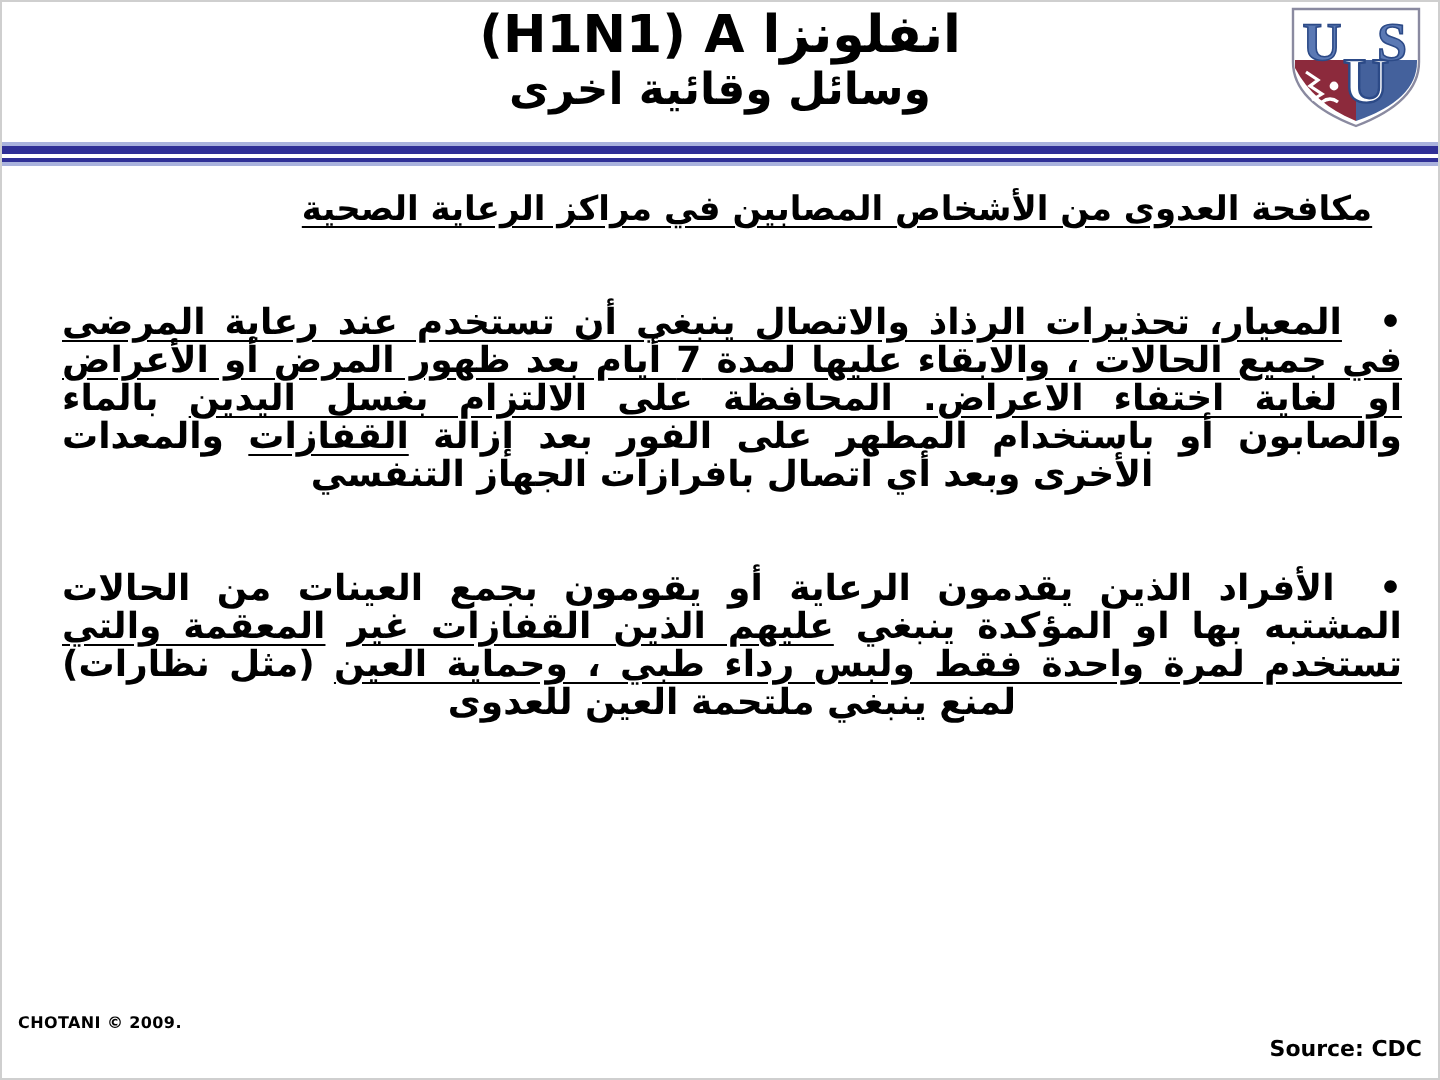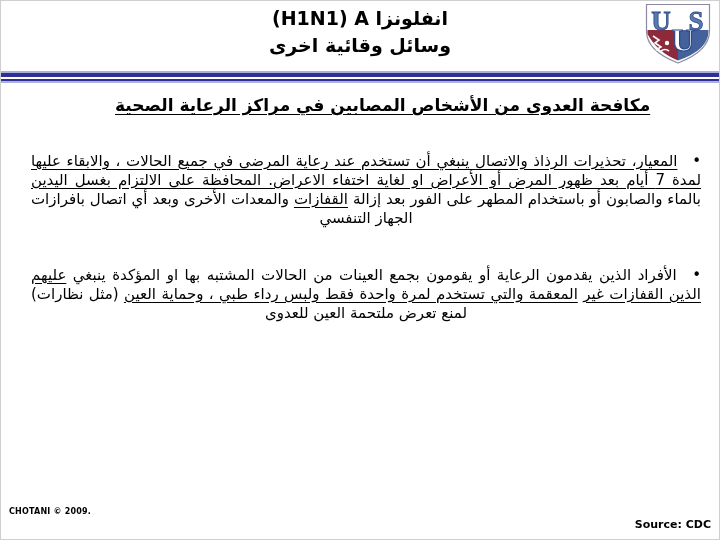--- a/index.html
+++ b/index.html
@@ -6,43 +6,43 @@
   .slide{
     position:relative;width:718px;height:538px;
     background:#ffffff;border:1px solid #cfcfcf;overflow:hidden;
     font-family:"DejaVu Sans","Liberation Sans",sans-serif;color:#000;
   }
   
   .title-block{
     position:absolute;top:3px;left:70px;right:70px;
     text-align:center;direction:rtl;font-weight:bold;
   }
-  .title-line1{font-size:19px;line-height:28px;}
-  .title-line2{font-size:19px;line-height:27px;}
+  .title-line1{font-size:26px;line-height:28px;}
+  .title-line2{font-size:22px;line-height:27px;}
   .ltr{direction:ltr;unicode-bidi:isolate;}
   
   .logo{position:absolute;top:2px;right:8px;width:66px;height:62px;}
   .logo svg{width:100%;height:100%;}
   
   .separator{position:absolute;top:70px;left:0;width:100%;}
   .sep-light{height:2px;background:#a9b2dd;}
   .sep-thick{height:4px;background:#2f2f96;}
   .sep-gap{height:2px;background:#ffffff;}
   .sep-thin{height:2px;background:#2f2f96;}
   
   .heading{
-    position:absolute;top:94px;right:8px;left:114px;
-    direction:rtl;text-align:left;white-space:nowrap;
+    position:absolute;top:94px;right:8px;left:125px;
+    direction:rtl;text-align:center;white-space:nowrap;
     font-weight:bold;font-size:17px;
     text-decoration:underline;text-underline-offset:3px;
   }
   
   .body{position:absolute;top:151px;right:18px;left:30px;direction:rtl;}
   .bullet{
-    font-weight:normal;font-size:15px;line-height:19px;
+    font-weight:bold;font-size:18px;line-height:19px;
     text-align:justify;text-align-last:center;
     margin-bottom:38px;
   }
   .dot{margin-left:9px;}
   .u{text-decoration:underline;text-underline-offset:3px;}
   
   .credit{
     position:absolute;left:8px;bottom:23px;
     font-size:8px;font-weight:bold;letter-spacing:.2px;
   }
@@ -97,21 +97,21 @@
       <span class="u">القفازات</span>
       <span> والمعدات الأخرى وبعد أي اتصال بافرازات الجهاز التنفسي</span>
     </div>
 
     <div class="bullet">
       <span class="dot">•</span>
       <span>الأفراد الذين يقدمون الرعاية أو يقومون بجمع العينات من الحالات المشتبه بها او المؤكدة ينبغي </span>
       <span class="u">عليهم الذين القفازات غير</span>
       <span> </span>
       <span class="u">المعقمة والتي تستخدم لمرة واحدة فقط ولبس رداء طبي ، وحماية العين</span>
-      <span> (مثل نظارات) لمنع تعرض ملتحمة العين للعدوى</span>
+      <span> (مثل نظارات) لمنع ينبغي ملتحمة العين للعدوى</span>
     </div>
 
   </div>
 
   <span class="credit">CHOTANI © 2009.</span>
   <span class="source">Source: CDC</span>
 
 </div>
 
 </body></html>

